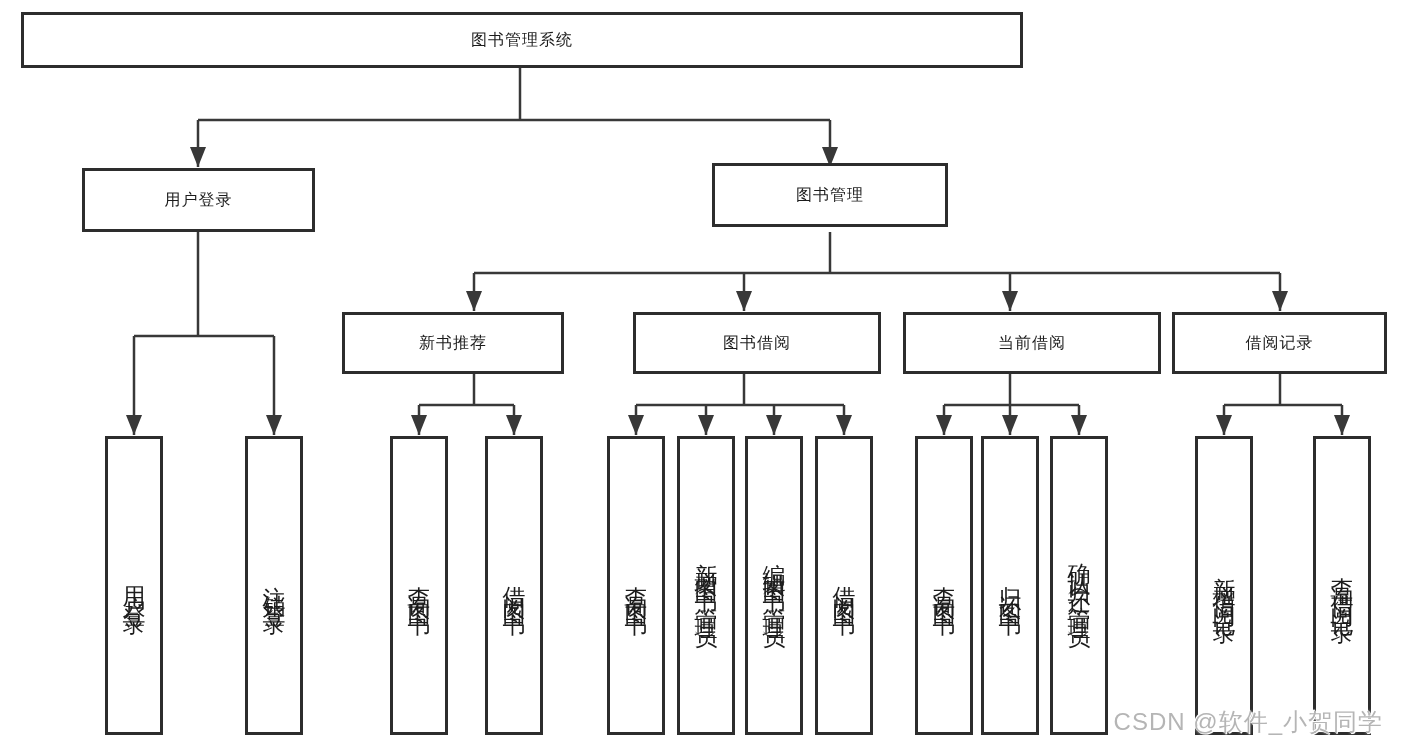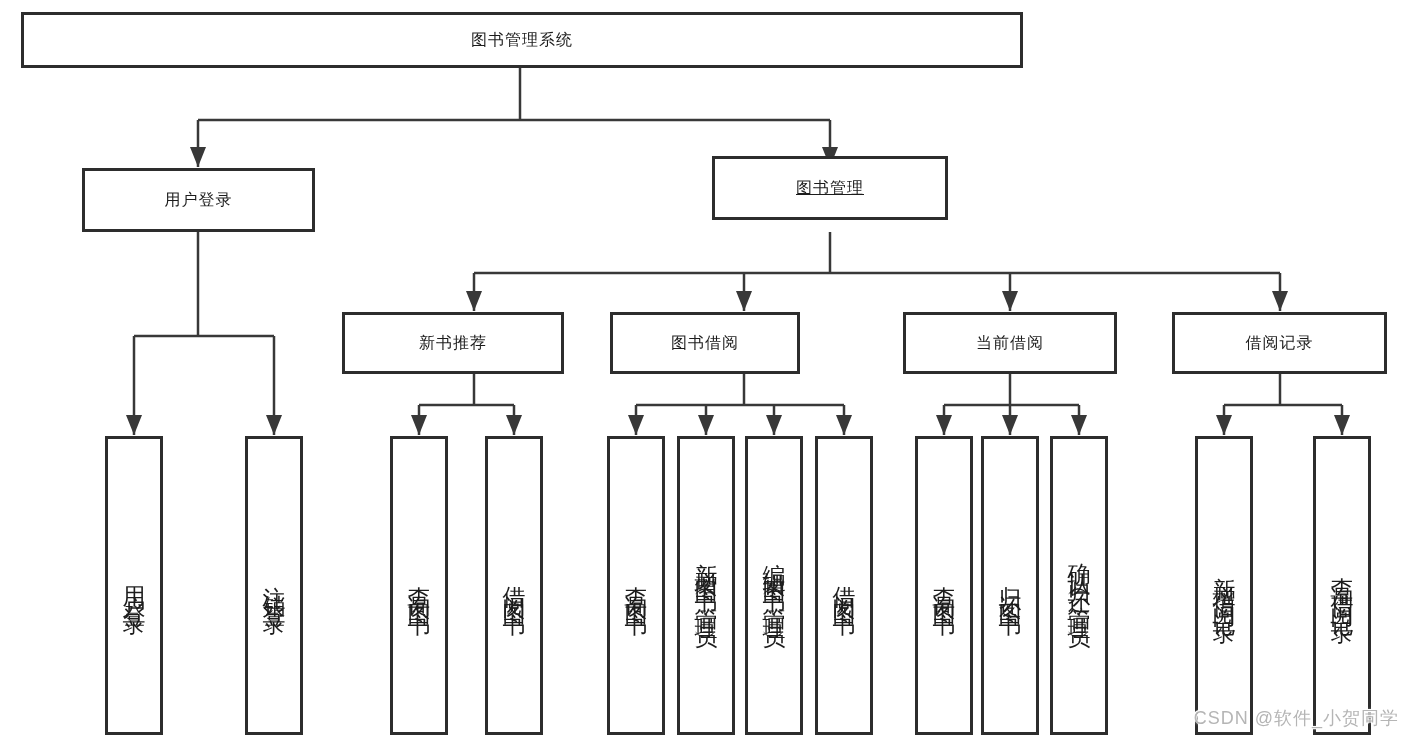--- a/index.html
+++ b/index.html
@@ -14,22 +14,22 @@
     border:3px solid #2d2d2d;display:flex;align-items:center;justify-content:center;
     color:#1c1c1c;z-index:2;
   }
   .hnode{font-size:16px;letter-spacing:1px;}
   .vnode{z-index:2;}
   .vtext{
     writing-mode:vertical-rl;text-orientation:mixed;
     font-size:23px;line-height:1;letter-spacing:9px;white-space:nowrap;
   }
   #watermark{
-    position:absolute;right:6px;top:706px;z-index:5;
-    font-size:18px;color:#b5b5b5;letter-spacing:1px;
+    position:absolute;right:22px;top:706px;z-index:5;
+    font-size:24px;color:#b5b5b5;letter-spacing:1px;
     text-shadow:1px 1px 0 #ffffff,-1px -1px 0 #ffffff,0 0 3px #ffffff;
     margin-left:32px;
   }
 </style>
 </head>
 <body>
 
 <div id="stage">
 
   <svg id="connectors" width="1405" height="747" viewBox="0 0 1405 747">
@@ -80,31 +80,31 @@
     <line class="c" x1="1342" y1="405" x2="1342" y2="435" marker-end="url(#ah)"></line>
   </svg>
 
   <div class="node hnode" style="left:21px;top:12px;width:1002px;height:56px;">
     <span>图书管理系统</span>
   </div>
 
   <div class="node hnode" style="left:82px;top:168px;width:233px;height:64px;">
     <span>用户登录</span>
   </div>
-  <div class="node hnode" style="left:712px;top:156px;width:236px;height:64px;text-decoration:underline;">
+  <div class="node hnode" style="left:712px;top:163px;width:236px;height:64px;">
     <span>图书管理</span>
   </div>
 
   <div class="node hnode" style="left:342px;top:312px;width:222px;height:62px;">
     <span>新书推荐</span>
   </div>
-  <div class="node hnode" style="left:610px;top:312px;width:190px;height:62px;">
+  <div class="node hnode" style="left:633px;top:312px;width:248px;height:62px;">
     <span>图书借阅</span>
   </div>
-  <div class="node hnode" style="left:903px;top:312px;width:214px;height:62px;">
+  <div class="node hnode" style="left:903px;top:312px;width:258px;height:62px;">
     <span>当前借阅</span>
   </div>
   <div class="node hnode" style="left:1172px;top:312px;width:215px;height:62px;">
     <span>借阅记录</span>
   </div>
 
   <div class="node vnode" style="left:105px;top:436px;width:58px;height:299px;">
     <span class="vtext">用户登录</span>
   </div>
   <div class="node vnode" style="left:245px;top:436px;width:58px;height:299px;">

